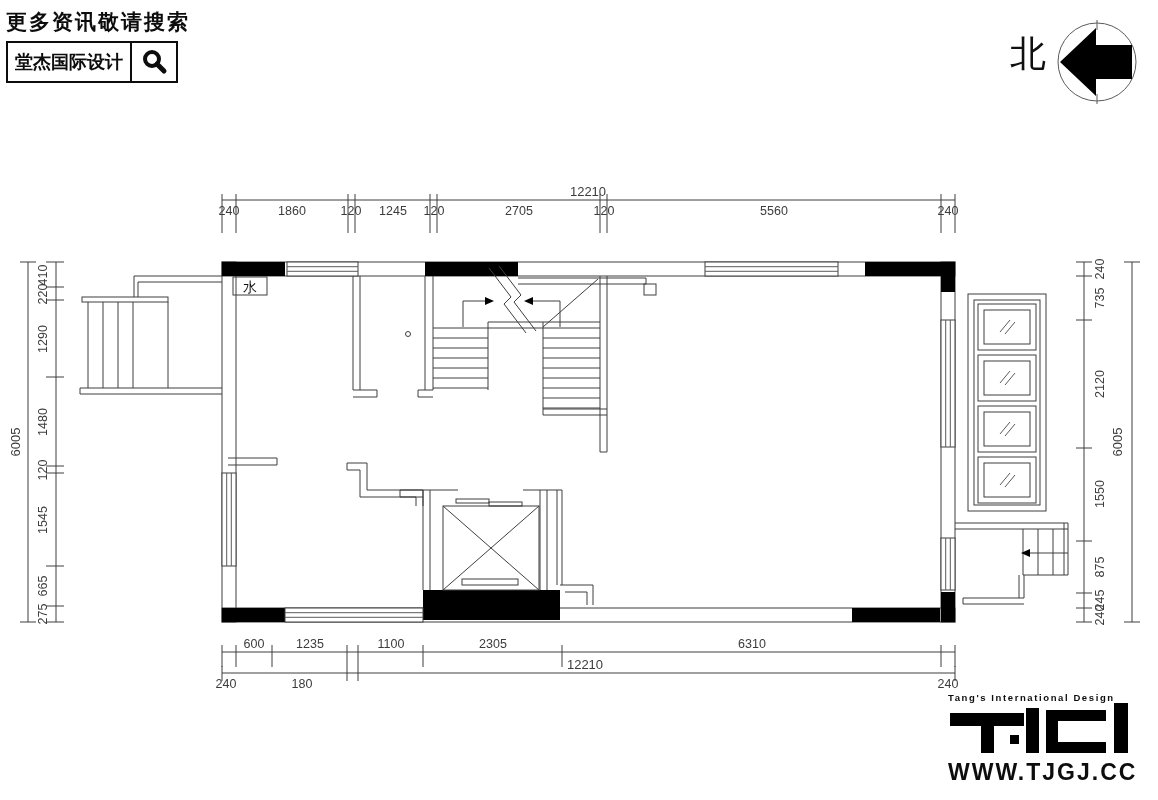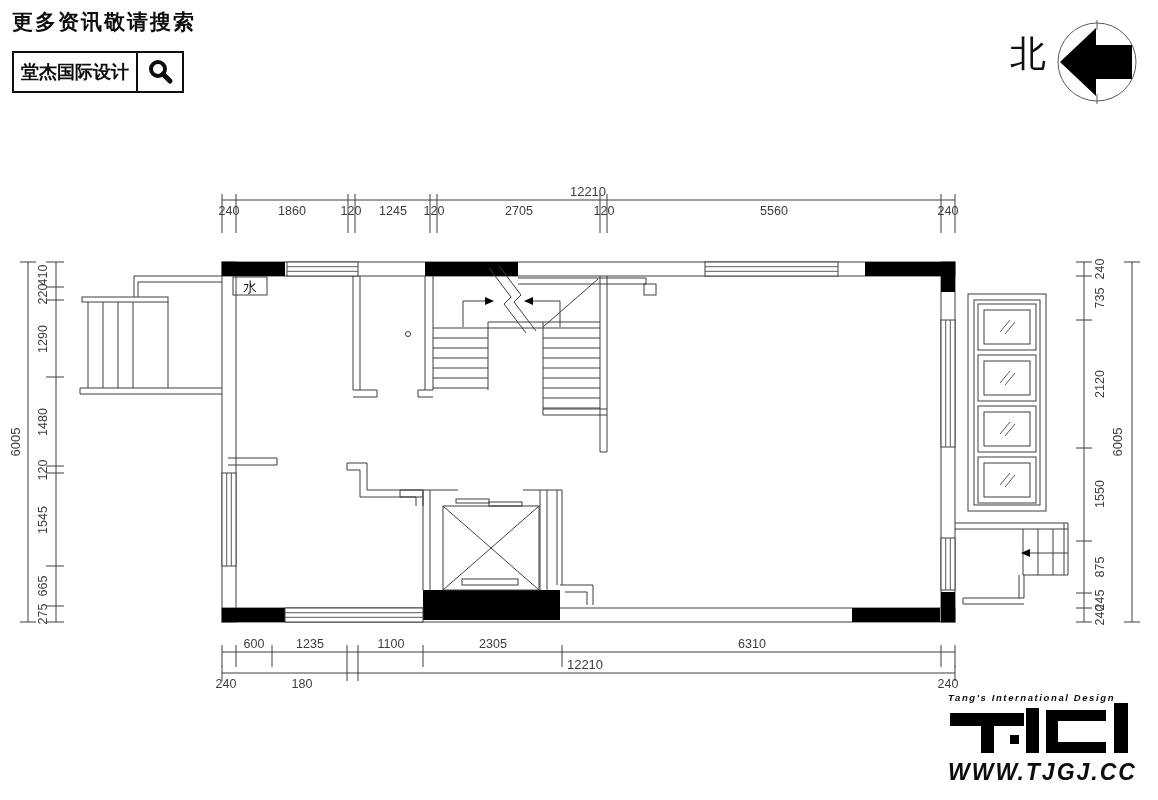--- a/index.html
+++ b/index.html
@@ -7,30 +7,30 @@
           font-family:"Liberation Sans",sans-serif;}
   #plan-svg{position:absolute;left:0;top:0;}
   .ln{stroke:#3f3f3f;stroke-width:1;fill:none;}
   .ln2{stroke:#5a5a5a;stroke-width:1;fill:none;}
   .blk{fill:#000;stroke:none;}
   .wht{fill:#fff;stroke:#3f3f3f;stroke-width:1;}
   .dim{font-family:"Liberation Sans",sans-serif;font-size:12.5px;fill:#3c3c3c;}
   .dimbig{font-family:"Liberation Sans",sans-serif;font-size:13px;fill:#3c3c3c;}
   .cjk{font-family:"Liberation Sans",sans-serif;fill:#101010;}
   
-  .hdr{position:absolute;left:12px;top:8px;}
+  .hdr{position:absolute;left:6px;top:8px;}
   .hdr-title{font-size:21px;font-weight:700;letter-spacing:2px;color:#0d0d0d;}
-  .brand-box{margin-top:15px;width:168px;height:38px;border:2px solid #0d0d0d;
+  .brand-box{margin-top:5px;width:168px;height:38px;border:2px solid #0d0d0d;
              display:flex;align-items:stretch;background:#fff;}
   .brand-name{flex:1;display:flex;align-items:center;justify-content:center;
               font-size:18px;font-weight:700;color:#0d0d0d;border-right:2px solid #0d0d0d;
               letter-spacing:0px;white-space:nowrap;}
   .search-cell{width:44px;display:flex;align-items:center;justify-content:center;}
   
-  .ftr{position:absolute;left:948px;top:692px;width:186px;font-style:italic;}
+  .ftr{position:absolute;left:948px;top:692px;width:186px;}
   .ftr-tagline{display:flex;align-items:center;font-size:9.5px;font-weight:700;
                letter-spacing:1.6px;color:#0d0d0d;white-space:nowrap;}
   .ftr-site{font-size:23px;font-weight:700;letter-spacing:2px;color:#0d0d0d;
             margin-top:2px;text-align:center;}
 </style>
 </head>
 <body>
 
 <div id="canvas">
 

